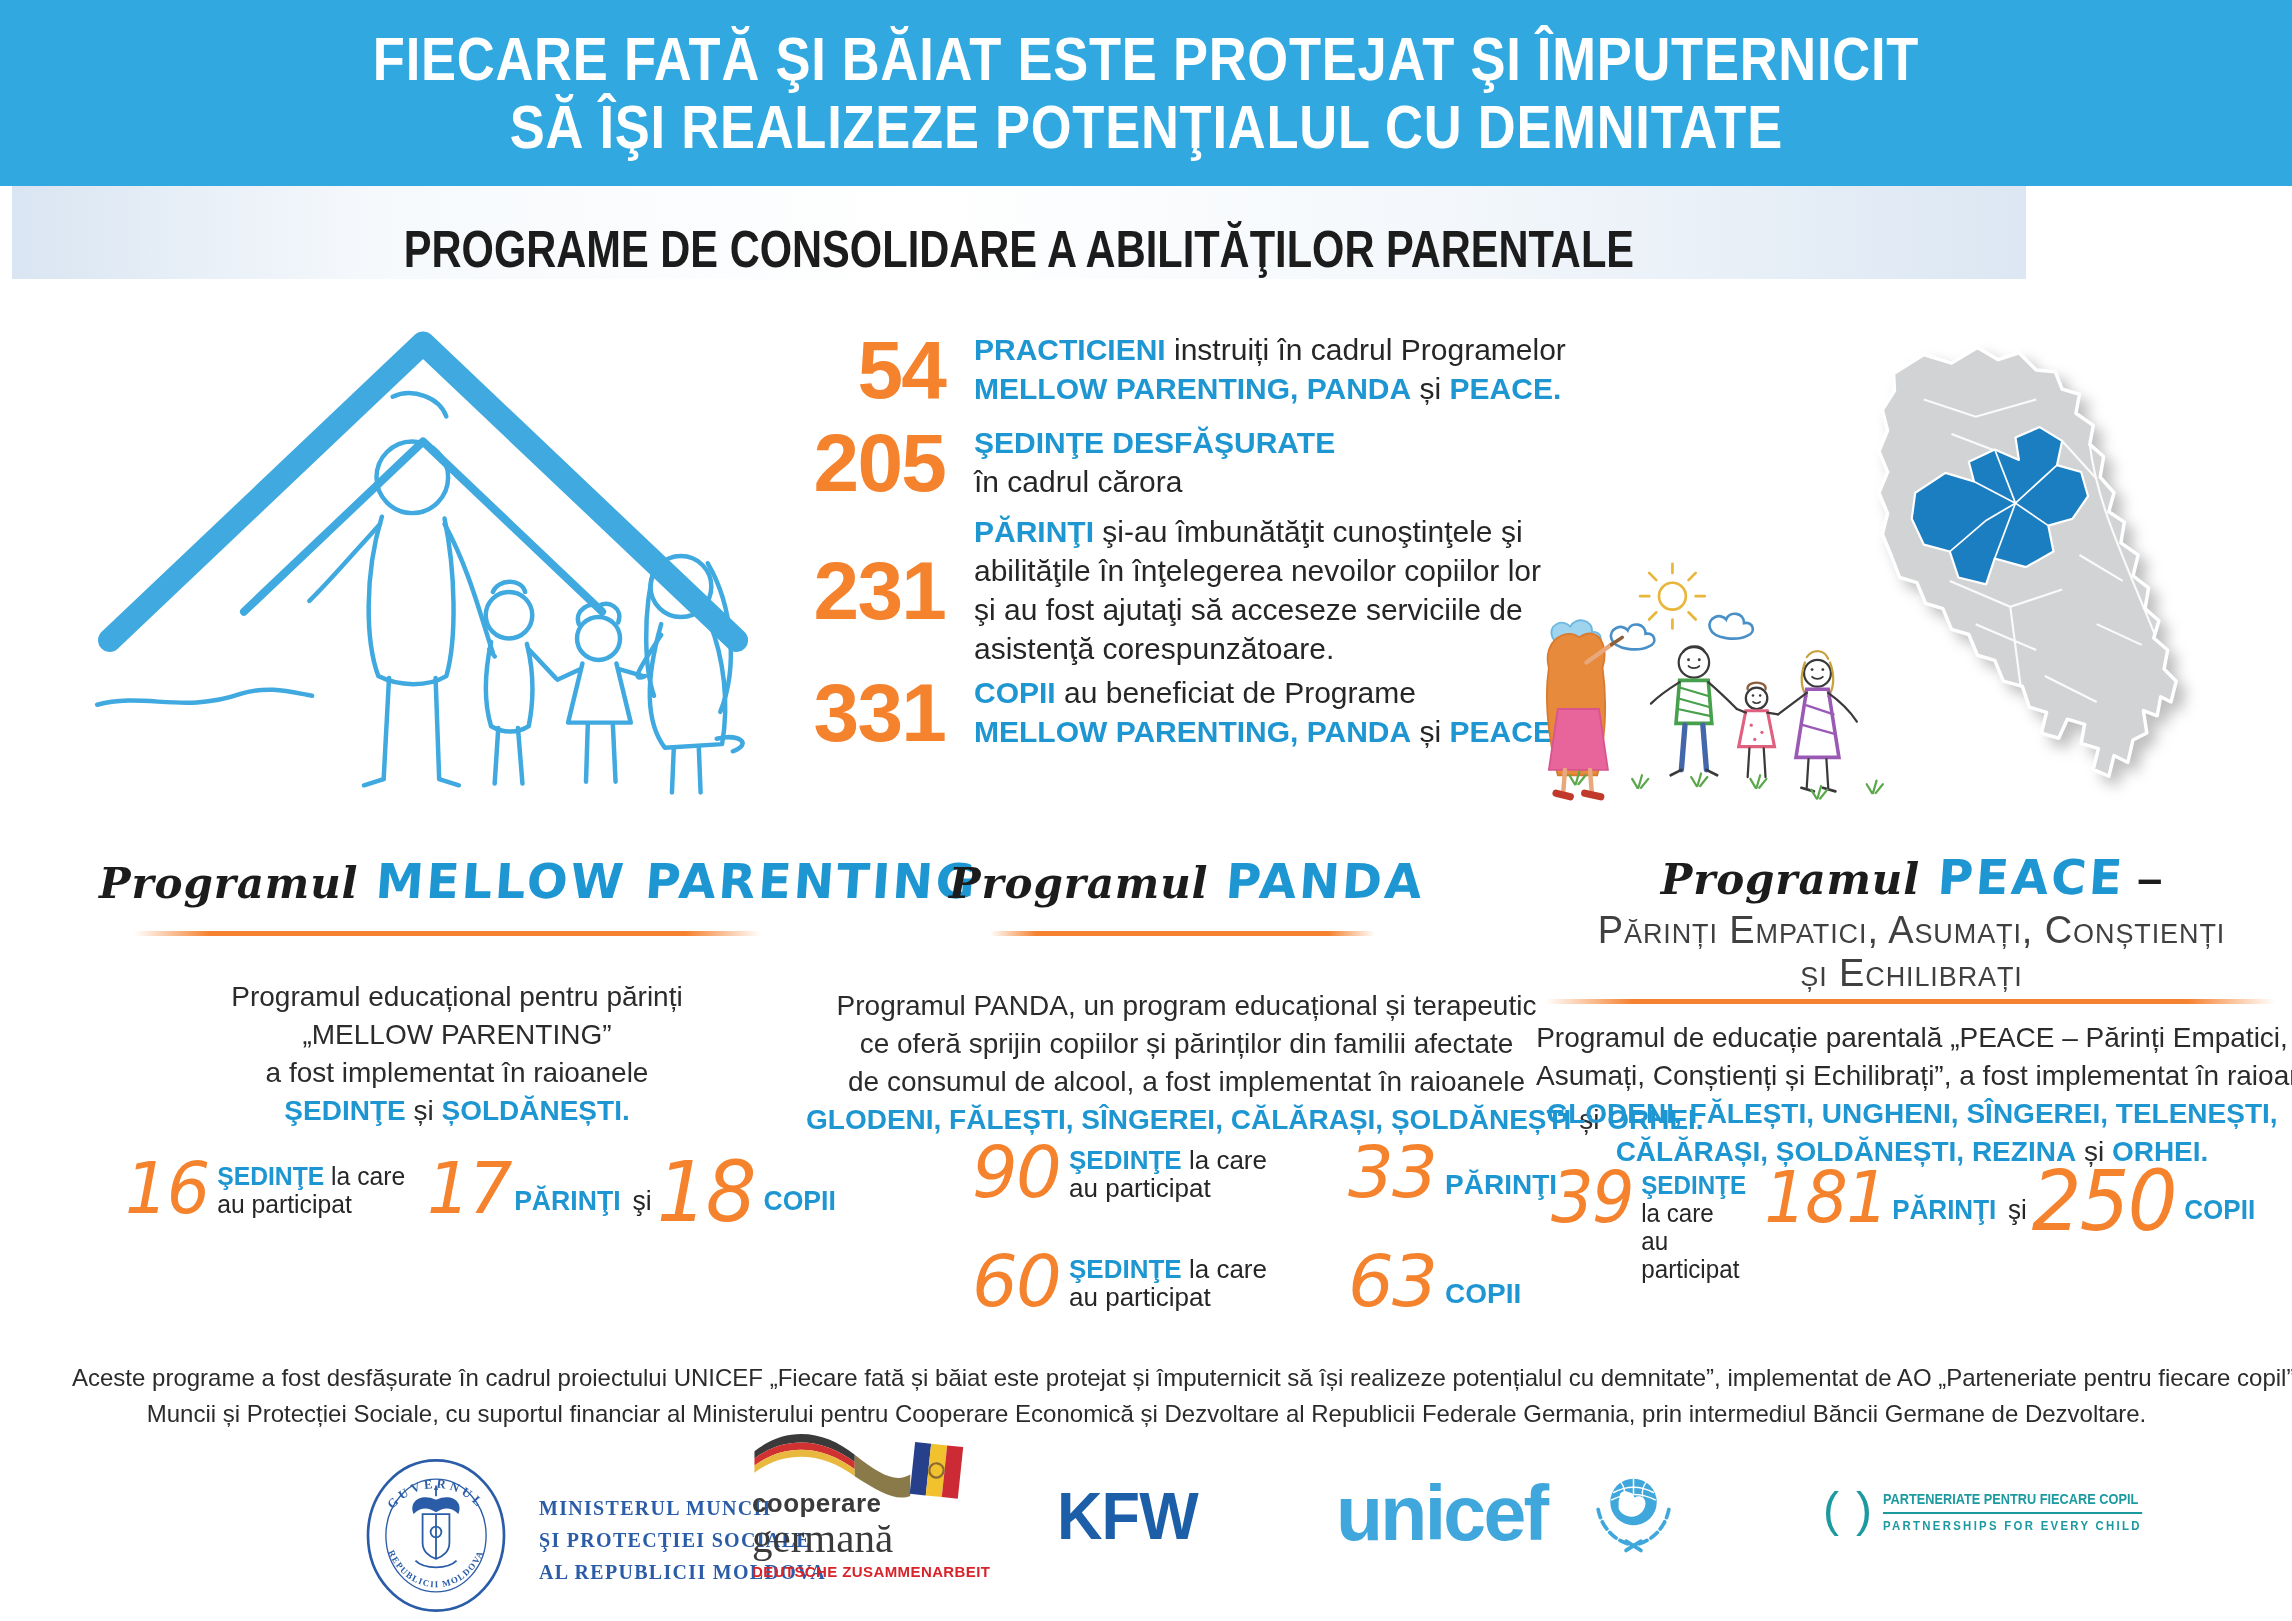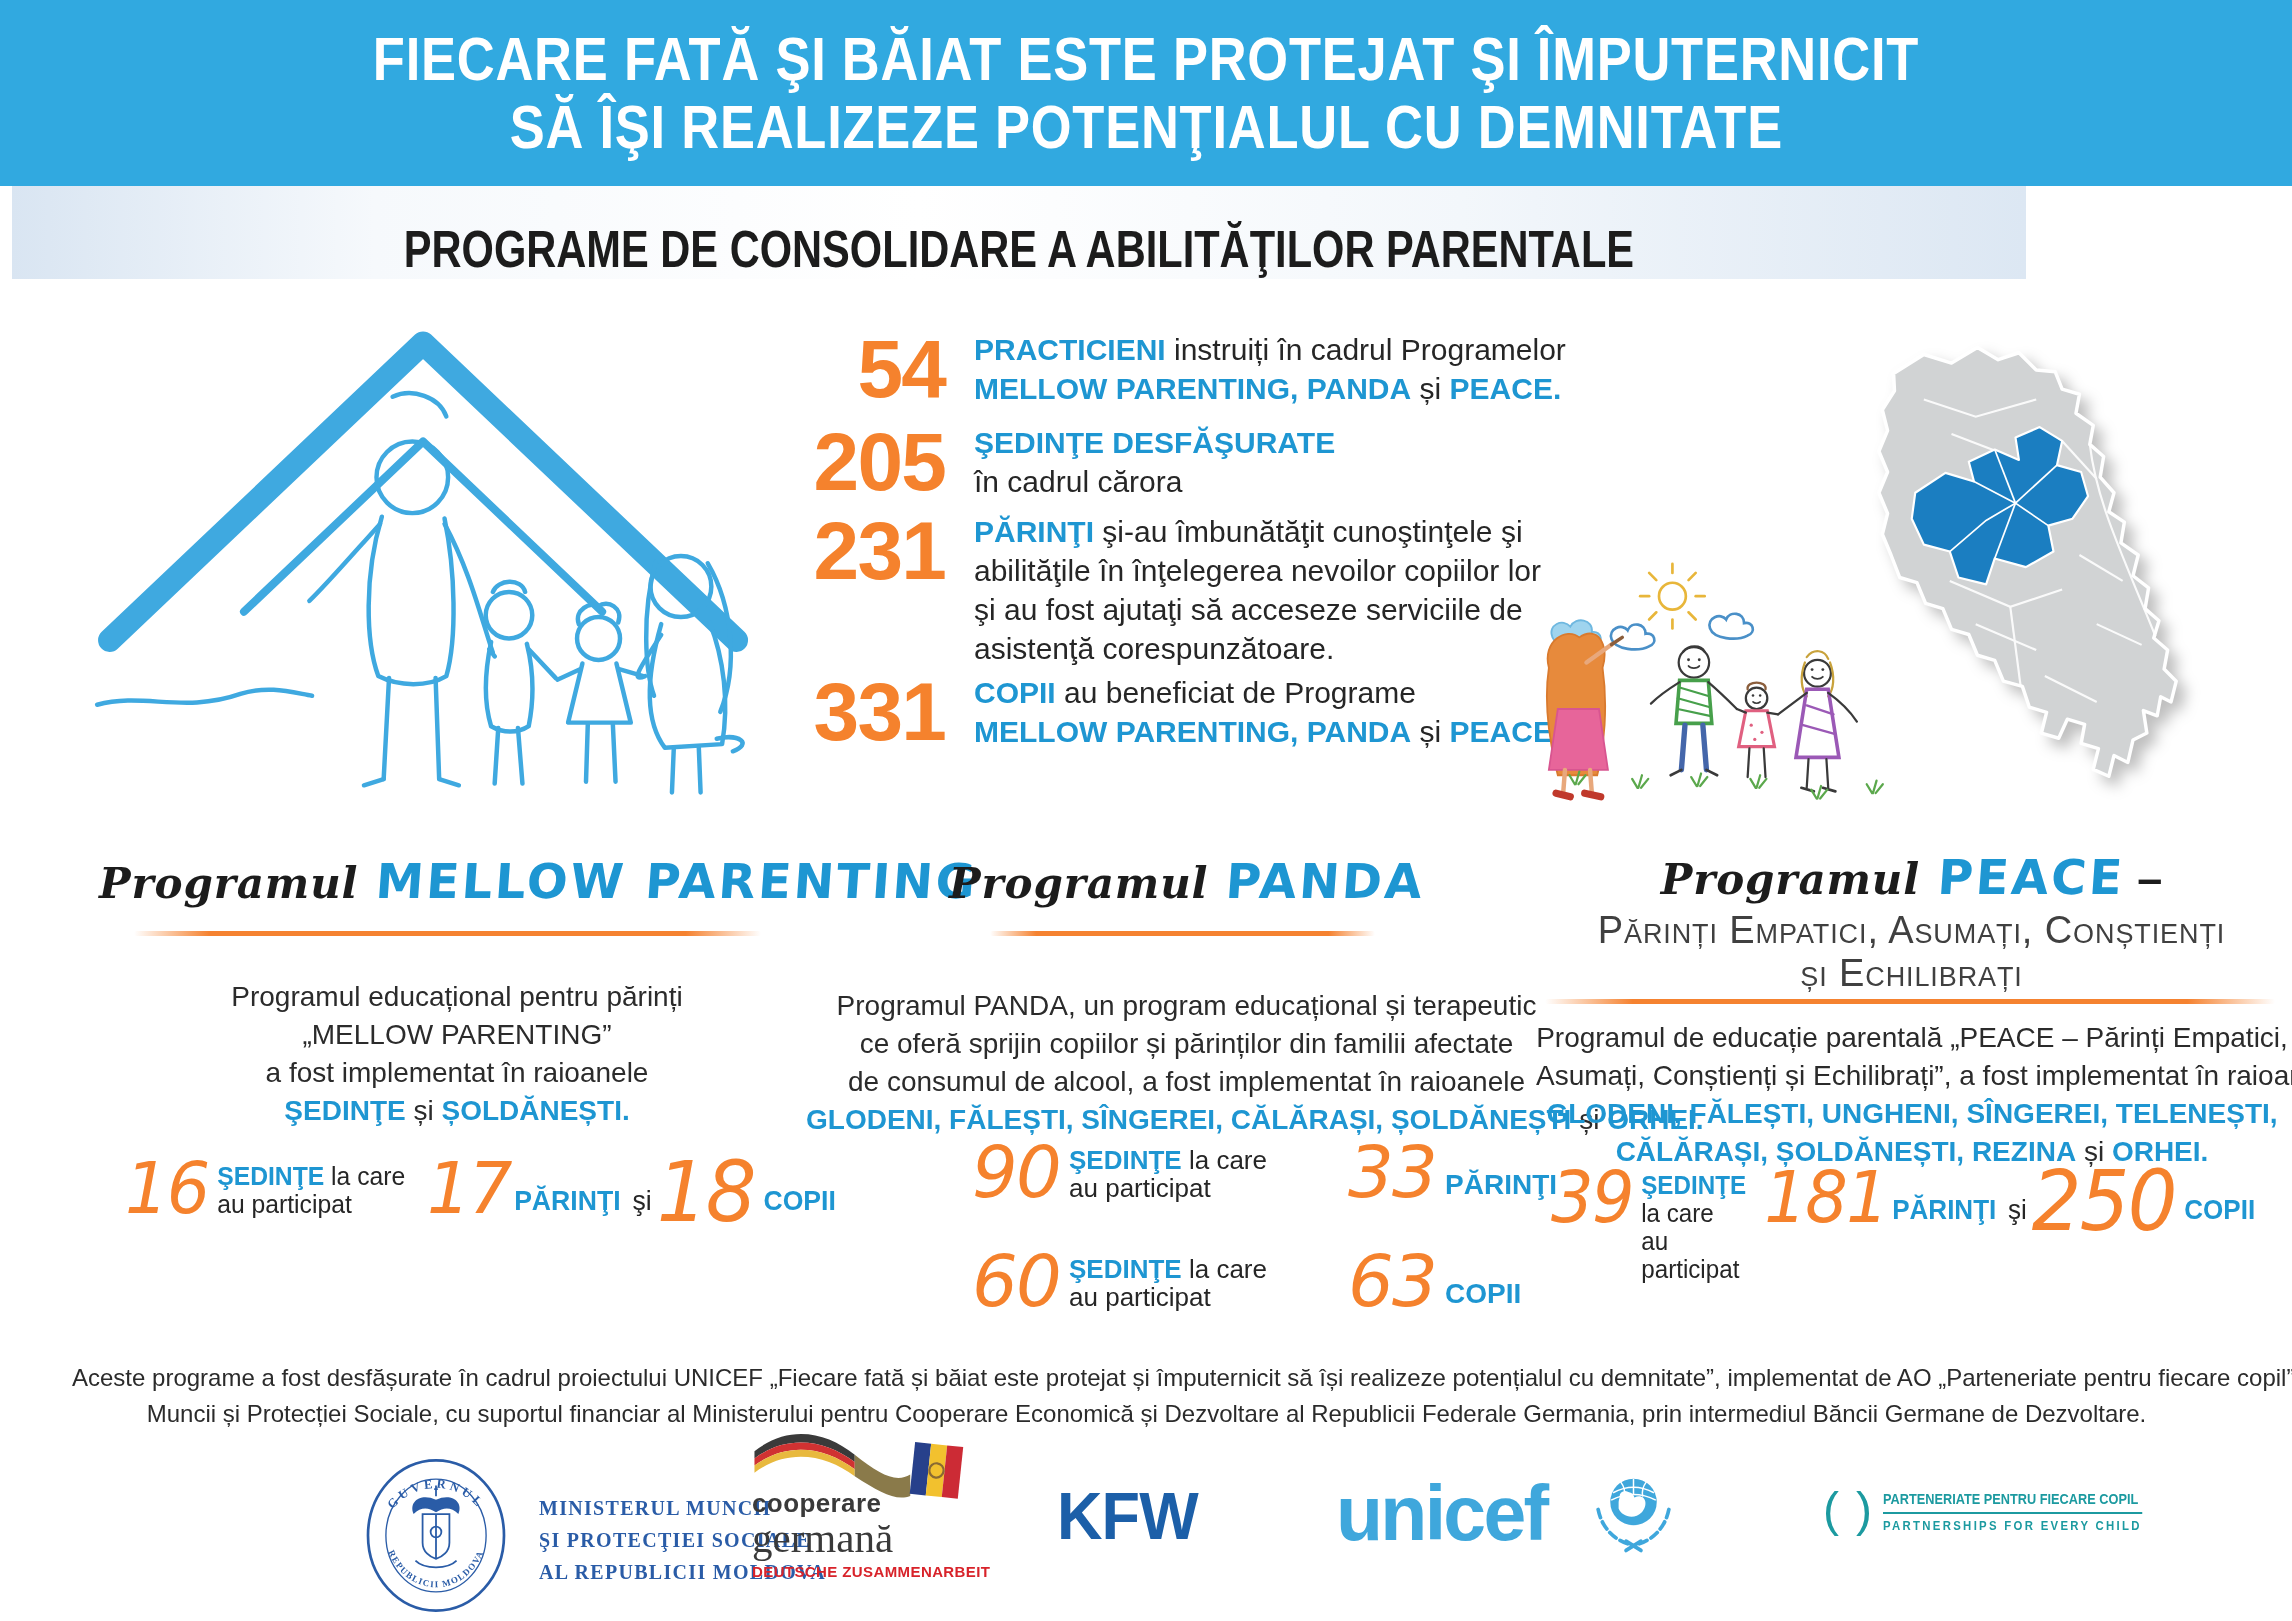--- a/index.html
+++ b/index.html
@@ -11,21 +11,21 @@
           display:flex;flex-direction:column;justify-content:center;align-items:center;}
   .header .tline{color:#fff;font-weight:700;font-size:61px;line-height:68px;letter-spacing:0.9px;
           transform:scaleX(.86);transform-origin:center;white-space:nowrap;}
   .subband{position:absolute;left:12px;top:186px;width:2014px;height:93px;
           background:linear-gradient(90deg,#D9E5F2 0%,#F6F9FC 18%,#FFFFFF 45%,#F3F7FB 72%,#DCE7F3 100%);
           display:flex;align-items:flex-end;justify-content:center;}
   .subband .stext{color:#1c1c1c;font-weight:700;font-size:52px;letter-spacing:0;
           transform:scaleX(.8);transform-origin:center;white-space:nowrap;}
 
   
-  .sumrow{position:absolute;display:flex;align-items:flex-start;}
+  .sumrow{position:absolute;display:flex;align-items:center;}
   .sumnum{width:157px;text-align:right;color:#F5822D;font-weight:700;font-size:82px;line-height:77px;
           letter-spacing:-1.8px;flex:0 0 157px;}
   .sumtext{margin-left:29px;font-size:30px;line-height:39px;color:#262626;}
   .blue-strong{color:#1E96D2;font-weight:700;}
 
   
   .pheading{position:absolute;text-align:center;white-space:nowrap;}
   .pscript{font-family:"DejaVu Serif",serif;font-style:italic;font-weight:700;font-size:42px;
            color:#1c1c1c;margin-right:18px;letter-spacing:0.9px;}
   .pname{display:inline-block;color:#1E96D2;font-weight:700;font-size:48px;letter-spacing:2.7px;

